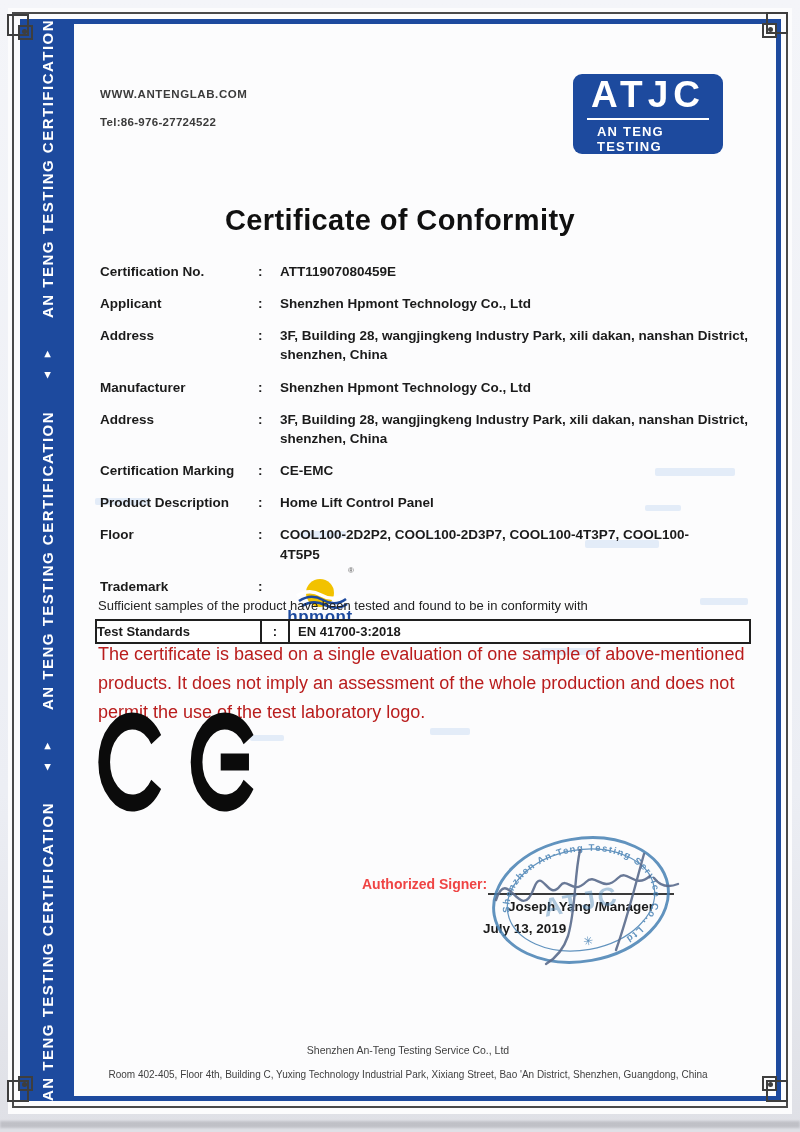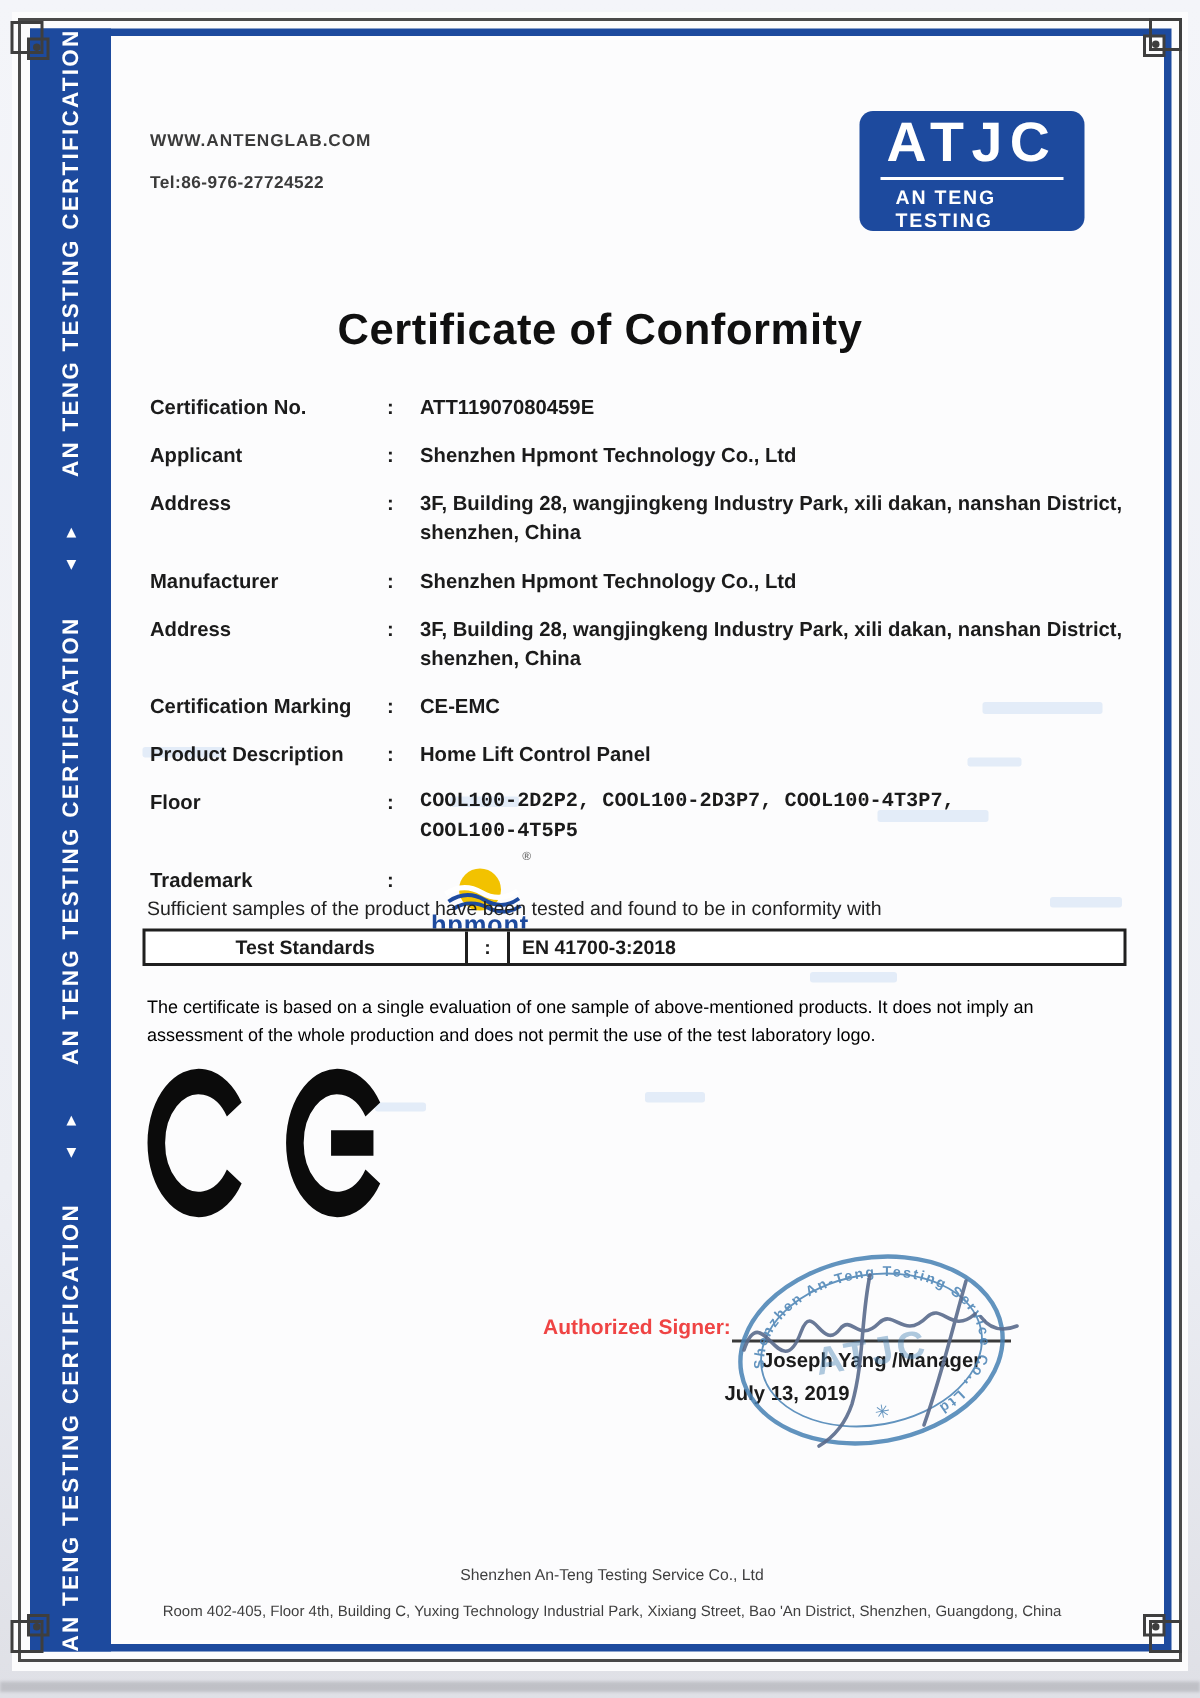--- a/index.html
+++ b/index.html
@@ -65,37 +65,37 @@
   .atjc .rule{width:122px;height:2px;background:#fff;margin:5px 0 4px;}
   .atjc .sub{font-size:13px;letter-spacing:1.2px;font-weight:600;margin-left:24px;}
 
   .title{position:absolute;left:60px;top:204px;width:680px;text-align:center;font-size:29px;font-weight:bold;color:#101010;letter-spacing:.4px;}
 
   .fields{position:absolute;left:100px;top:262px;right:40px;}
   .fields .row{display:flex;margin-bottom:13px;font-size:13.5px;font-weight:bold;line-height:1.42;}
   .fields .lbl{width:158px;flex:none;}
   .fields .col{width:22px;flex:none;text-align:left;}
   .fields .val{flex:1;max-width:492px;}
-  .fields .row:nth-child(8) .val{max-width:420px;font-family:Liberation Mono, monospace;}
+  .fields .row:nth-child(8) .val{max-width:420px;}
   .fields .row.tm{align-items:flex-start;margin-top:6px;}
 
   .hpmont{display:flex;flex-direction:column;align-items:center;width:80px;margin-top:-12px;}
   .hpmont .word{font-size:17px;font-weight:800;color:#1d4a9e;letter-spacing:.5px;line-height:1;margin-top:-2px;}
   .hpmont .reg{font-size:8px;color:#777;align-self:flex-end;margin-right:6px;}
 
   .note{position:absolute;left:98px;top:598px;font-size:13px;color:#222;}
   .ts-table{
     position:absolute;left:95px;top:619px;width:652px;border:2px solid #1f1f1f;
     display:flex;font-size:13px;font-weight:bold;background:#fff;
   }
-  .ts-table .c1{width:163px;padding:3px 25px;border-right:2px solid #1f1f1f;text-align:center;}
+  .ts-table .c1{width:163px;padding:3px 0;border-right:2px solid #1f1f1f;}
   .ts-table .c2{width:18px;padding:3px 4px;border-right:2px solid #1f1f1f;text-align:center;}
   .ts-table .c3{flex:1;padding:3px 8px;}
 
-  .disclaimer{position:absolute;left:98px;top:662px;width:650px;font-size:12px;line-height:1.6;color:#000000;}
+  .disclaimer{position:absolute;left:98px;top:640px;width:650px;font-size:18px;line-height:1.6;color:#b91c1c;}
 
   .ce{position:absolute;left:98px;top:712px;}
 
   .signer{position:absolute;left:362px;top:876px;font-size:14px;font-weight:bold;color:#ef4444;z-index:12;}
   .sig-line{position:absolute;left:488px;top:893px;width:186px;border-bottom:2px solid #3a3a3a;z-index:12;}
   .sig-name{position:absolute;left:483px;top:899px;width:196px;text-align:center;font-size:13.5px;font-weight:bold;z-index:12;}
   .sig-date{position:absolute;left:483px;top:921px;width:196px;font-size:13.5px;font-weight:bold;z-index:12;}
 
   .stamp{position:absolute;left:486px;top:826px;width:190px;height:148px;z-index:13;opacity:.85;transform:rotate(-10deg);}
   .signature{position:absolute;left:468px;top:838px;width:235px;height:130px;z-index:14;}

